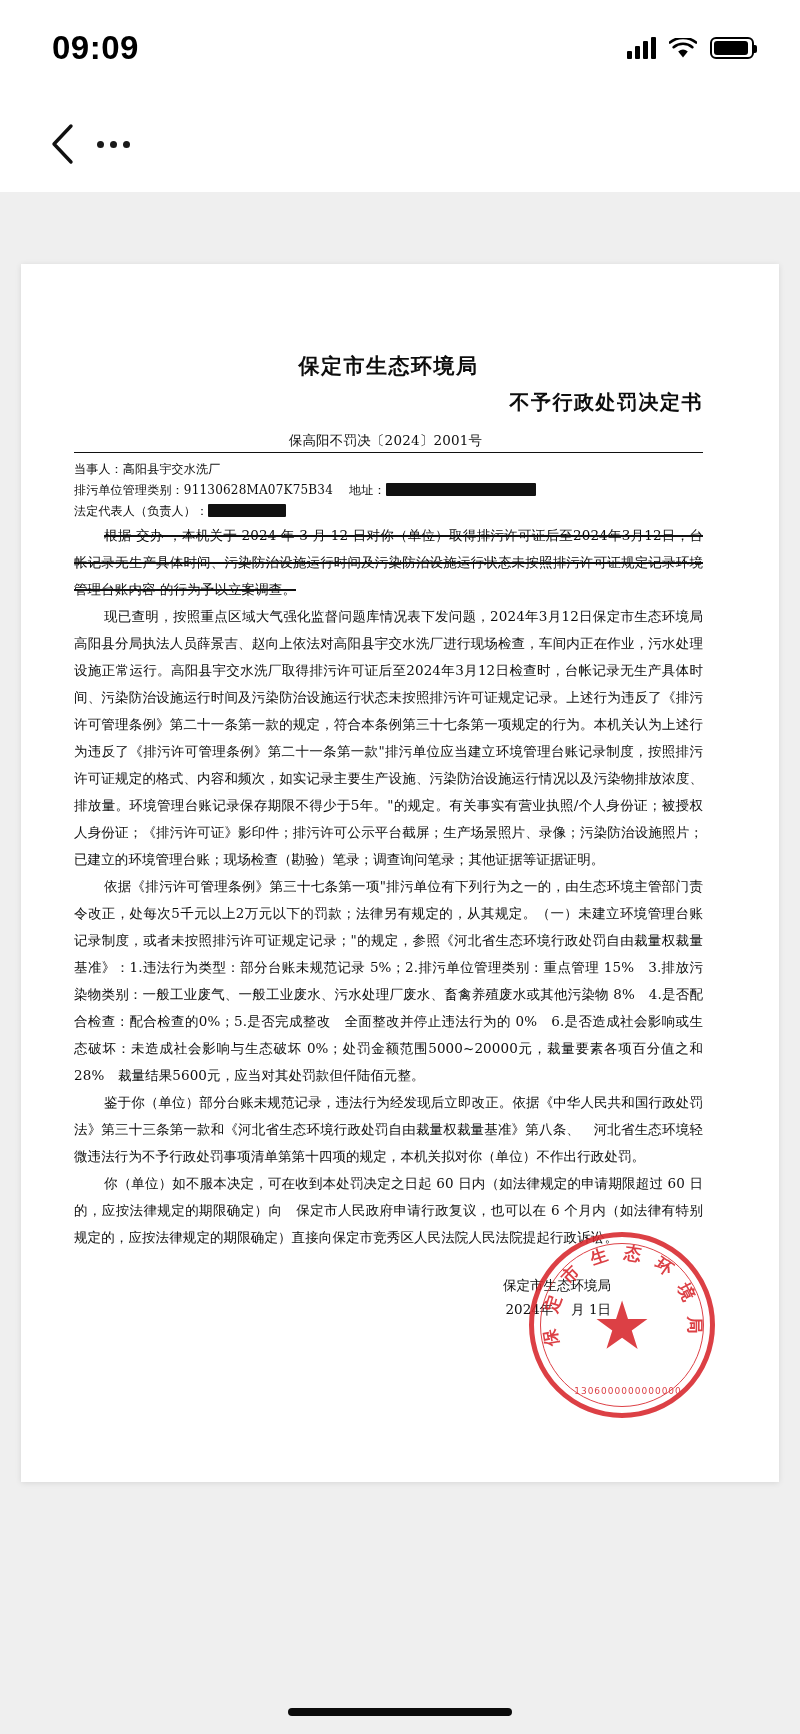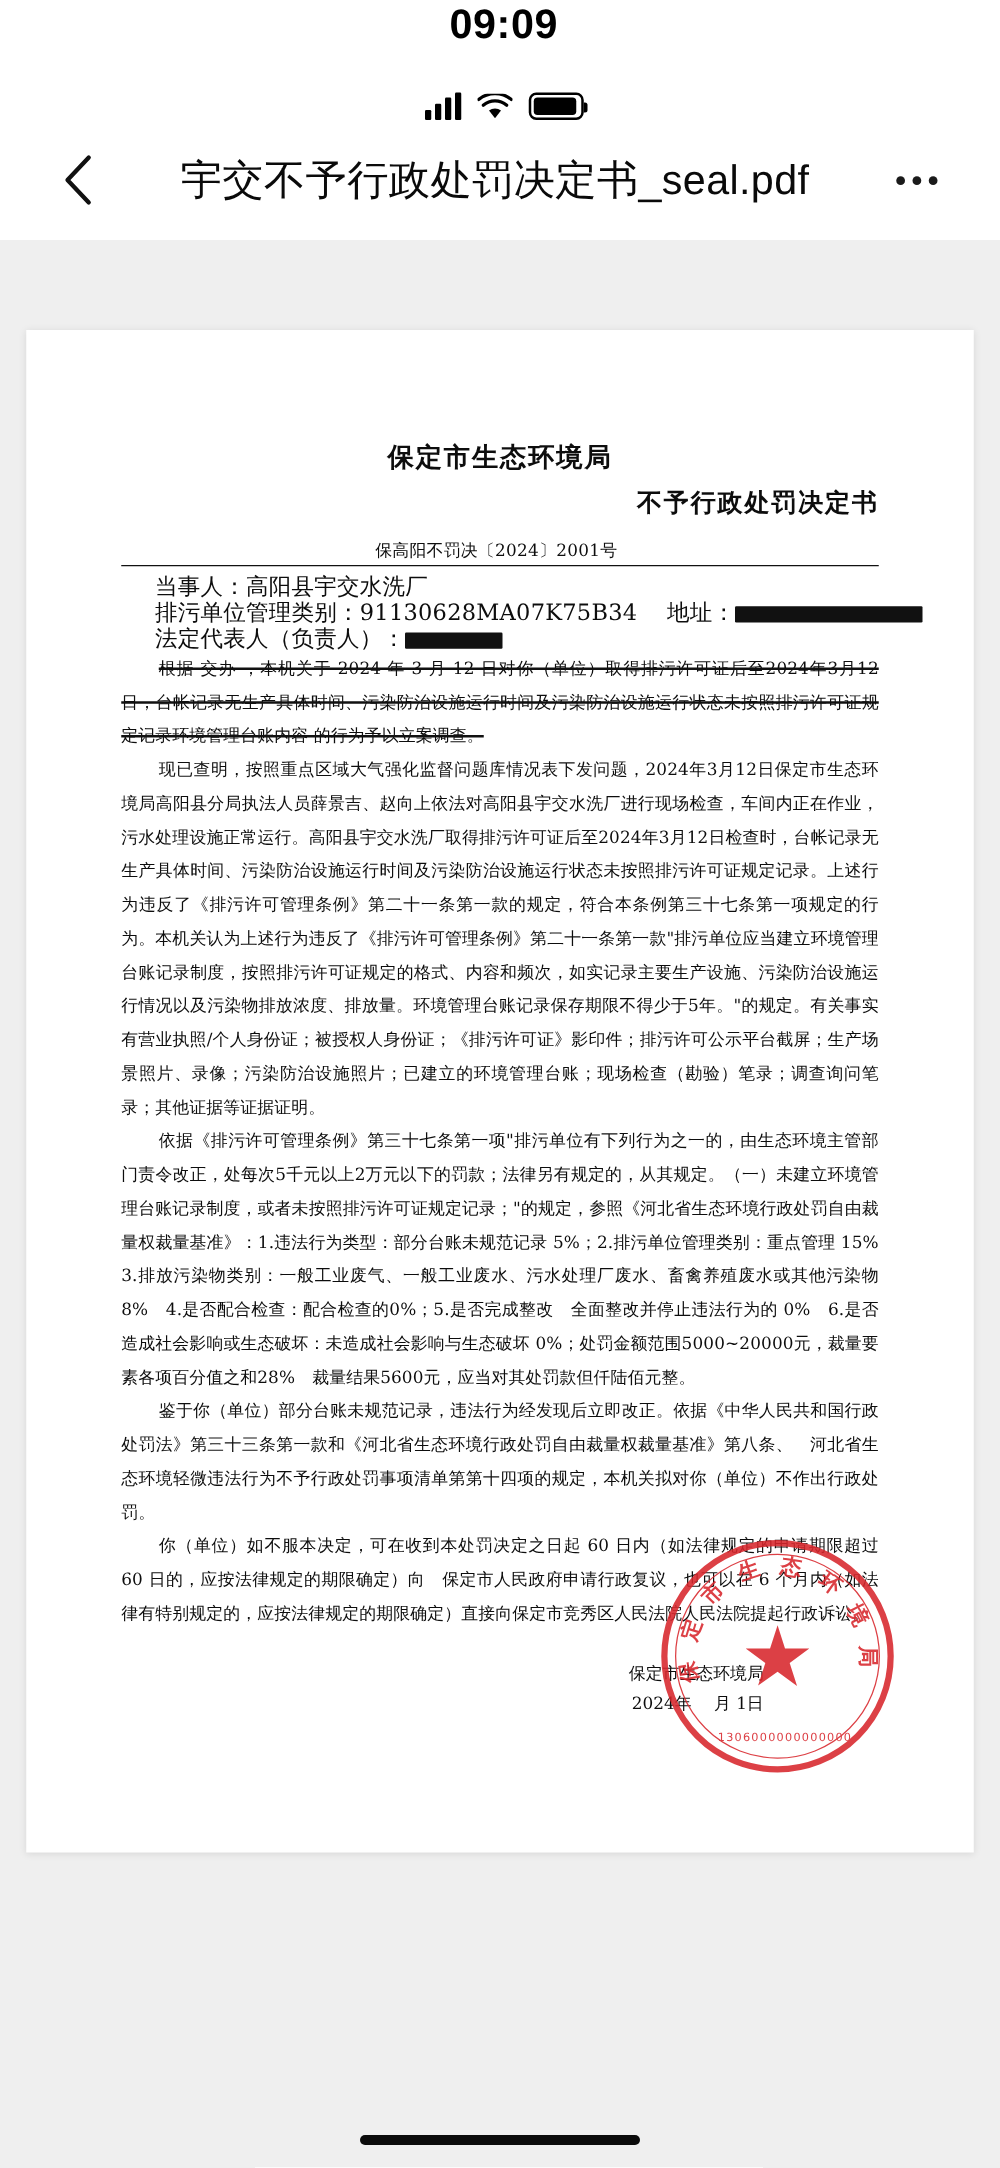--- a/index.html
+++ b/index.html
@@ -18,21 +18,20 @@
 
   
   .status-bar {
     height: 96px;
     background: #ffffff;
     display: flex;
     align-items: center;
     justify-content: space-between;
     padding: 0 46px 0 52px;
     box-sizing: border-box;
-    flex-direction: column;
   }
   .status-time {
     font-size: 33px;
     font-weight: 700;
     color: #000;
     letter-spacing: 0.5px;
     font-family: "Liberation Sans", sans-serif;
   }
   .status-icons {
     display: flex;
@@ -152,21 +151,21 @@
     width: 758px;
     height: 1218px;
     background: #ffffff;
     box-shadow: 0 1px 6px rgba(0,0,0,0.10);
   }
   .page-inner {
     position: relative;
     width: 100%;
     height: 100%;
     box-sizing: border-box;
-    padding: 88px 76px 0 76px;
+    padding: 88px 76px 0 53px;
     color: #0d0d0d;
     font-family: "DejaVu Serif", "Liberation Serif", serif;
   }
 
   .doc-org {
     text-align: center;
     font-size: 21px;
     font-weight: 700;
     letter-spacing: 1.5px;
     margin: 0 0 9px 0;
@@ -184,25 +183,24 @@
     margin: 0 6px 2px 0;
     letter-spacing: 0.2px;
   }
   .rule {
     border: none;
     border-top: 1px solid #111;
     margin: 2px 0 6px 0;
   }
 
   .meta-line {
-    font-size: 18px;
+    font-size: 12px;
     line-height: 21px;
     letter-spacing: 0.2px;
     white-space: nowrap;
-    margin-left: 27px;
   }
   .redact {
     display: inline-block;
     background: #111;
     height: 13px;
     vertical-align: -2px;
     border-radius: 1px;
   }
   .r2 { width: 150px; }
   .r3 { width: 78px; }
@@ -321,21 +319,20 @@
     </div>
   </div>
 </div>
 
 <div class="nav-bar">
   <div class="nav-back">
     <svg width="26" height="42" viewBox="0 0 26 42">
       <path d="M21 3 L4 21 L21 39" stroke="#111" stroke-width="3.4" fill="none" stroke-linecap="round" stroke-linejoin="round"></path>
     </svg>
   </div>
-  <div class="nav-title">宇交不予行政处罚决定书_seal.pdf</div>
   <div class="nav-more">
     <span></span>
     <span></span>
     <span></span>
   </div>
 </div>
 
 <div class="viewer">
   <div class="page-shadow">
     <div class="page-inner">

